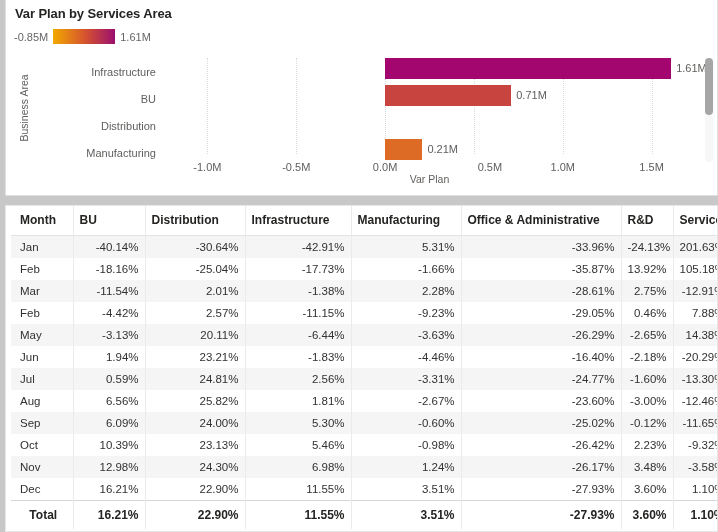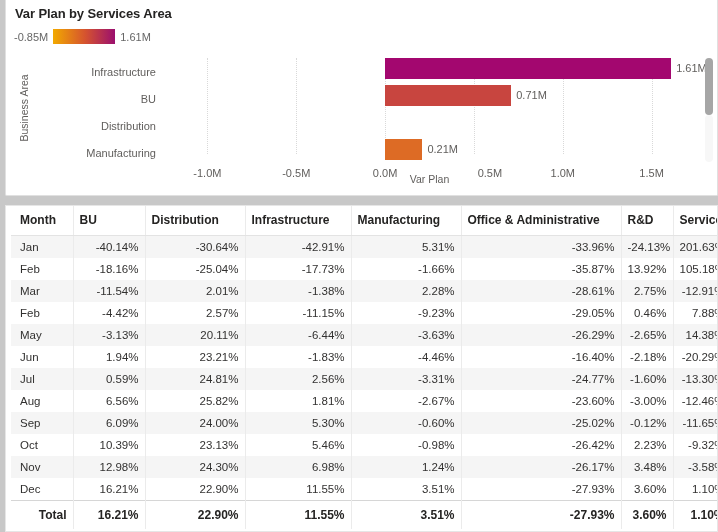--- a/index.html
+++ b/index.html
@@ -82,21 +82,21 @@
     position: absolute;
     top: 0; height: 21px; line-height: 21px;
     font-size: 11px; color: #605e5c;
     white-space: nowrap;
     padding-left: 5px;
   }
 
   
   .x-ticks { position: absolute; left: 157px; top: 155px; width: 533px; height: 16px; }
   .x-tick {
-    position: absolute; top: 12px;
+    position: absolute; top: 6px;
     font-size: 11px; color: #605e5c;
     transform: translateX(-50%);
     white-space: nowrap;
   }
   .x-axis-title {
     position: absolute; left: 157px; top: 173px; width: 533px;
     text-align: center; font-size: 10.5px; color: #605e5c;
   }
 
   
@@ -159,21 +159,21 @@
   table.matrix tbody tr.odd td { background: #f5f5f5; }
   table.matrix tbody tr.even td { background: #ffffff; }
   table.matrix tbody tr.grand td {
     background: #ffffff;
     font-weight: bold;
     color: #252423;
     border-top: 1px solid #d6d6d6;
     font-size: 12px;
     padding-top: 7px; padding-bottom: 7px;
   }
-  table.matrix tbody tr.grand td.month { text-align: right; }
+  table.matrix tbody tr.grand td.month { text-align: center; }
 </style>
 </head>
 <body>
 
 <div id="root">
 
   <div class="panel-chart">
 
     <div class="chart-title">Var Plan by Services Area</div>
 

